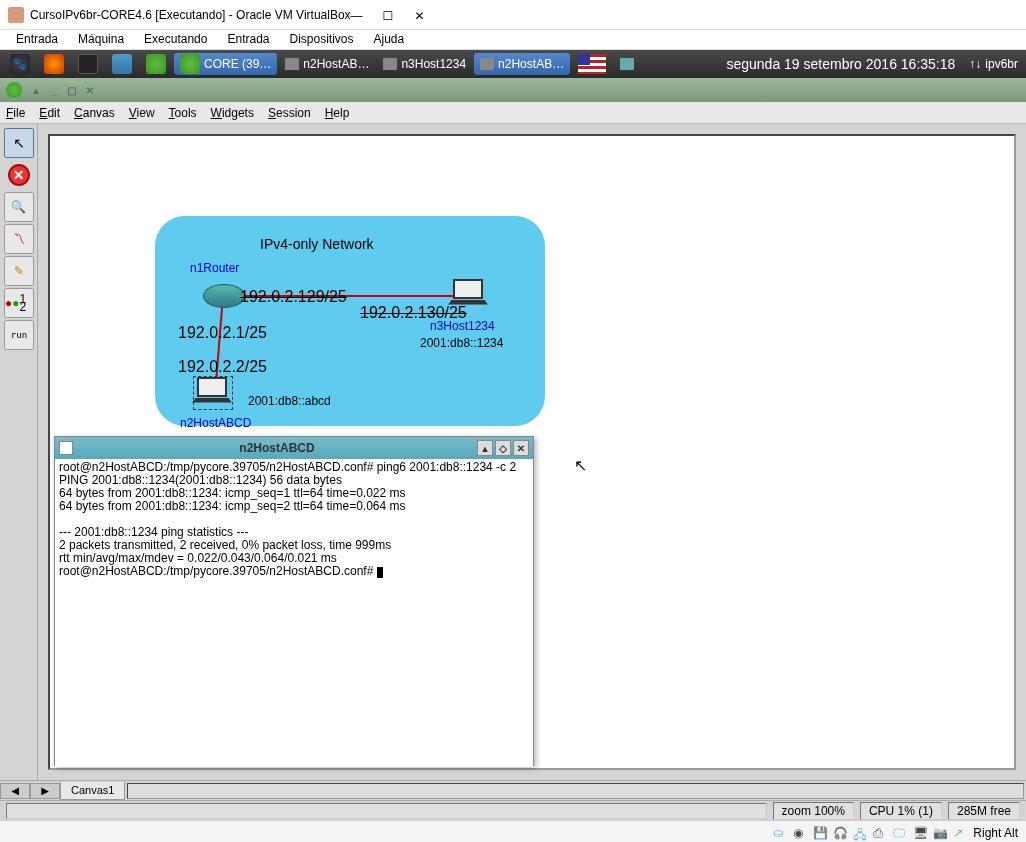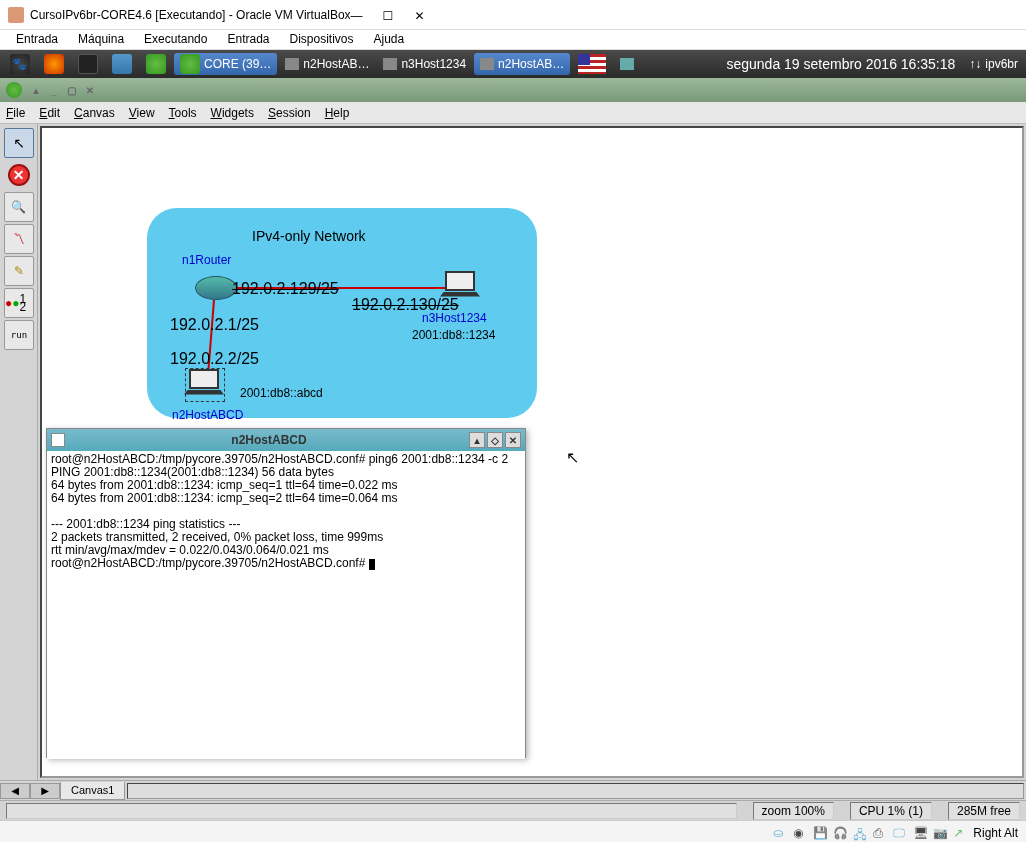--- a/index.html
+++ b/index.html
@@ -31,21 +31,21 @@
 .ct-btns{display:flex;gap:2px}
 .ct-btn{width:16px;height:16px;cursor:pointer;color:#666;display:flex;align-items:center;justify-content:center;font-size:10px}
 .core-menu{height:22px;background:#e8e8e8;border-bottom:1px solid #bbb;display:flex;align-items:center;padding:0 6px;gap:14px}
 .core-menu span{cursor:pointer;font-size:12px}
 .core-menu span u{text-decoration:underline}
 .core-body{display:flex;height:656px;background:#d4d4d4;position:relative}
 .core-tools{width:38px;background:#d4d4d4;display:flex;flex-direction:column;gap:2px;padding:4px;border-right:1px solid #aaa}
 .tool{width:30px;height:30px;background:#e8e8e8;border:1px solid #999;border-radius:2px;display:flex;align-items:center;justify-content:center;cursor:pointer;font-size:14px}
 .tool.sel{background:#c8d8e8;border-color:#579}
 .tool.stop{background:#e33;color:#fff;border-radius:50%;border:2px solid #911;width:22px;height:22px;margin:4px auto;font-weight:bold}
-.canvas{flex:1;background:#fff;position:relative;border:2px inset #999;margin:2px}
+.canvas{flex:1;background:#fff;position:relative;border:2px inset #999;margin:10px}
 .net-cloud{position:absolute;left:105px;top:80px;width:390px;height:210px;background:#5ecbef;border-radius:30px}
 .net-title{position:absolute;left:210px;top:100px;font-size:14px;color:#000}
 .node-label{position:absolute;color:#00c;font-size:12px}
 .ip-label{position:absolute;color:#000;font-size:16px}
 .ipv6-label{position:absolute;color:#000;font-size:12px}
 .router{position:absolute;left:153px;top:148px;width:42px;height:24px;background:linear-gradient(#5ba,#378);border-radius:50%/50%;border:1px solid #256}
 .host-icon{position:absolute;width:36px;height:30px}
 .laptop{width:30px;height:20px;border:2px solid #333;background:#eee;position:absolute;top:0;left:3px}
 .laptop::after{content:"";position:absolute;width:36px;height:6px;background:#333;bottom:-8px;left:-5px;transform:perspective(20px) rotateX(40deg)}
 .host-sel{border:1px dashed #333;padding:2px}
@@ -56,21 +56,21 @@
 .tt-text{flex:1;text-align:center}
 .tt-btns{display:flex;gap:2px}
 .tt-btn{width:16px;height:16px;background:#ddd;border:1px solid #888;display:flex;align-items:center;justify-content:center;font-size:10px;cursor:pointer}
 .term-body{height:308px;background:#fff;padding:2px 4px;font-family:monospace;font-size:11px;color:#000;line-height:13px;white-space:pre;overflow:hidden}
 .term-cursor{display:inline-block;width:6px;height:11px;background:#000;vertical-align:middle}
 .mouse-cursor{position:absolute;left:524px;top:320px;font-size:16px;pointer-events:none}
 .core-tabs{height:20px;background:#d4d4d4;display:flex;align-items:center;border-top:1px solid #aaa}
 .tab-arrow{width:30px;height:16px;background:#ccc;border:1px solid #999;display:flex;align-items:center;justify-content:center;cursor:pointer;font-size:10px}
 .tab{height:18px;padding:2px 10px;background:#e8e8e8;border:1px solid #999;border-top:none;font-size:11px;cursor:pointer}
 .hscroll{flex:1;height:16px;background:#ddd;margin:0 2px;border:1px inset #999}
-.core-status{height:20px;background:#d4d4d4;display:flex;align-items:center;justify-content:flex-end;padding:0 6px;gap:16px;border-top:1px solid #aaa;font-size:11px}
+.core-status{height:20px;background:#d4d4d4;display:flex;align-items:center;justify-content:flex-end;padding:0 6px;gap:6px;border-top:1px solid #aaa;font-size:11px}
 .stat-cell{border:1px inset #ccc;padding:1px 8px;background:#e0e0e0}
 .stat-empty{flex:1;border:1px inset #ccc;background:#e0e0e0;height:16px}
 .vb-status{height:24px;background:#f4f4f4;border-top:1px solid #ccc;display:flex;align-items:center;justify-content:flex-end;padding:0 8px;gap:6px;font-size:11px}
 .vb-sicon{width:14px;height:14px;cursor:pointer;opacity:0.7}
 </style>
 </head>
 <body>
 
 <div class="vb-title">
   <div class="vb-title-icon"></div>

